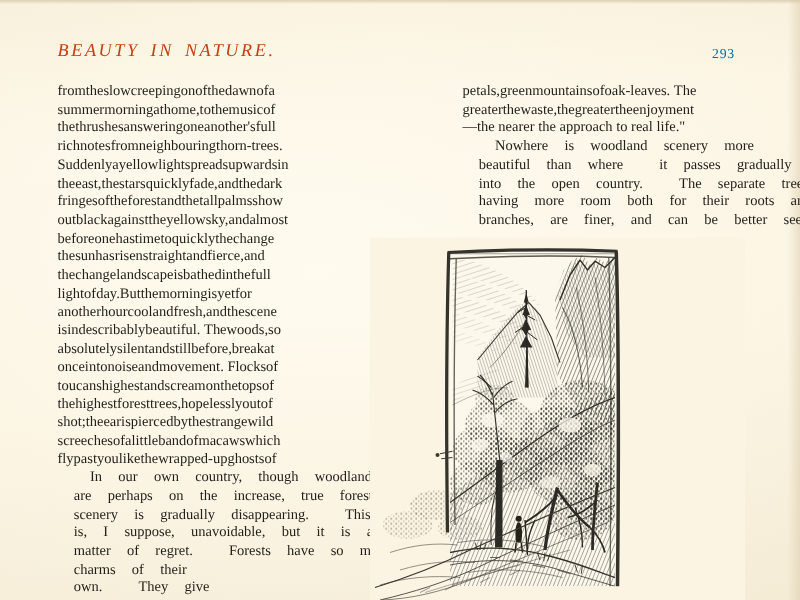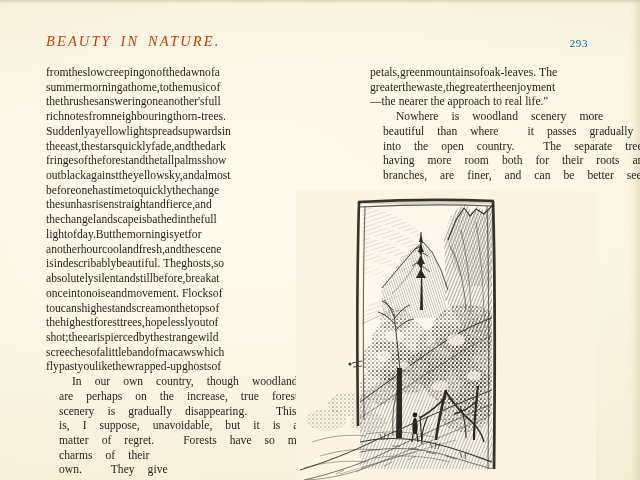--- a/index.html
+++ b/index.html
@@ -256,21 +256,21 @@
           <span>and</span>
           <span>the</span>
           <span>scene</span>
         </span>
         <span class="line j">
           <span>is</span>
           <span>indescribably</span>
           <span>beautiful.</span>
           <span> </span>
           <span>The</span>
-          <span>ghosts,</span>
+          <span>woods,</span>
           <span>so</span>
         </span>
         <span class="line j">
           <span>absolutely</span>
           <span>silent</span>
           <span>and</span>
           <span>still</span>
           <span>before,</span>
           <span>break</span>
           <span>at</span>

